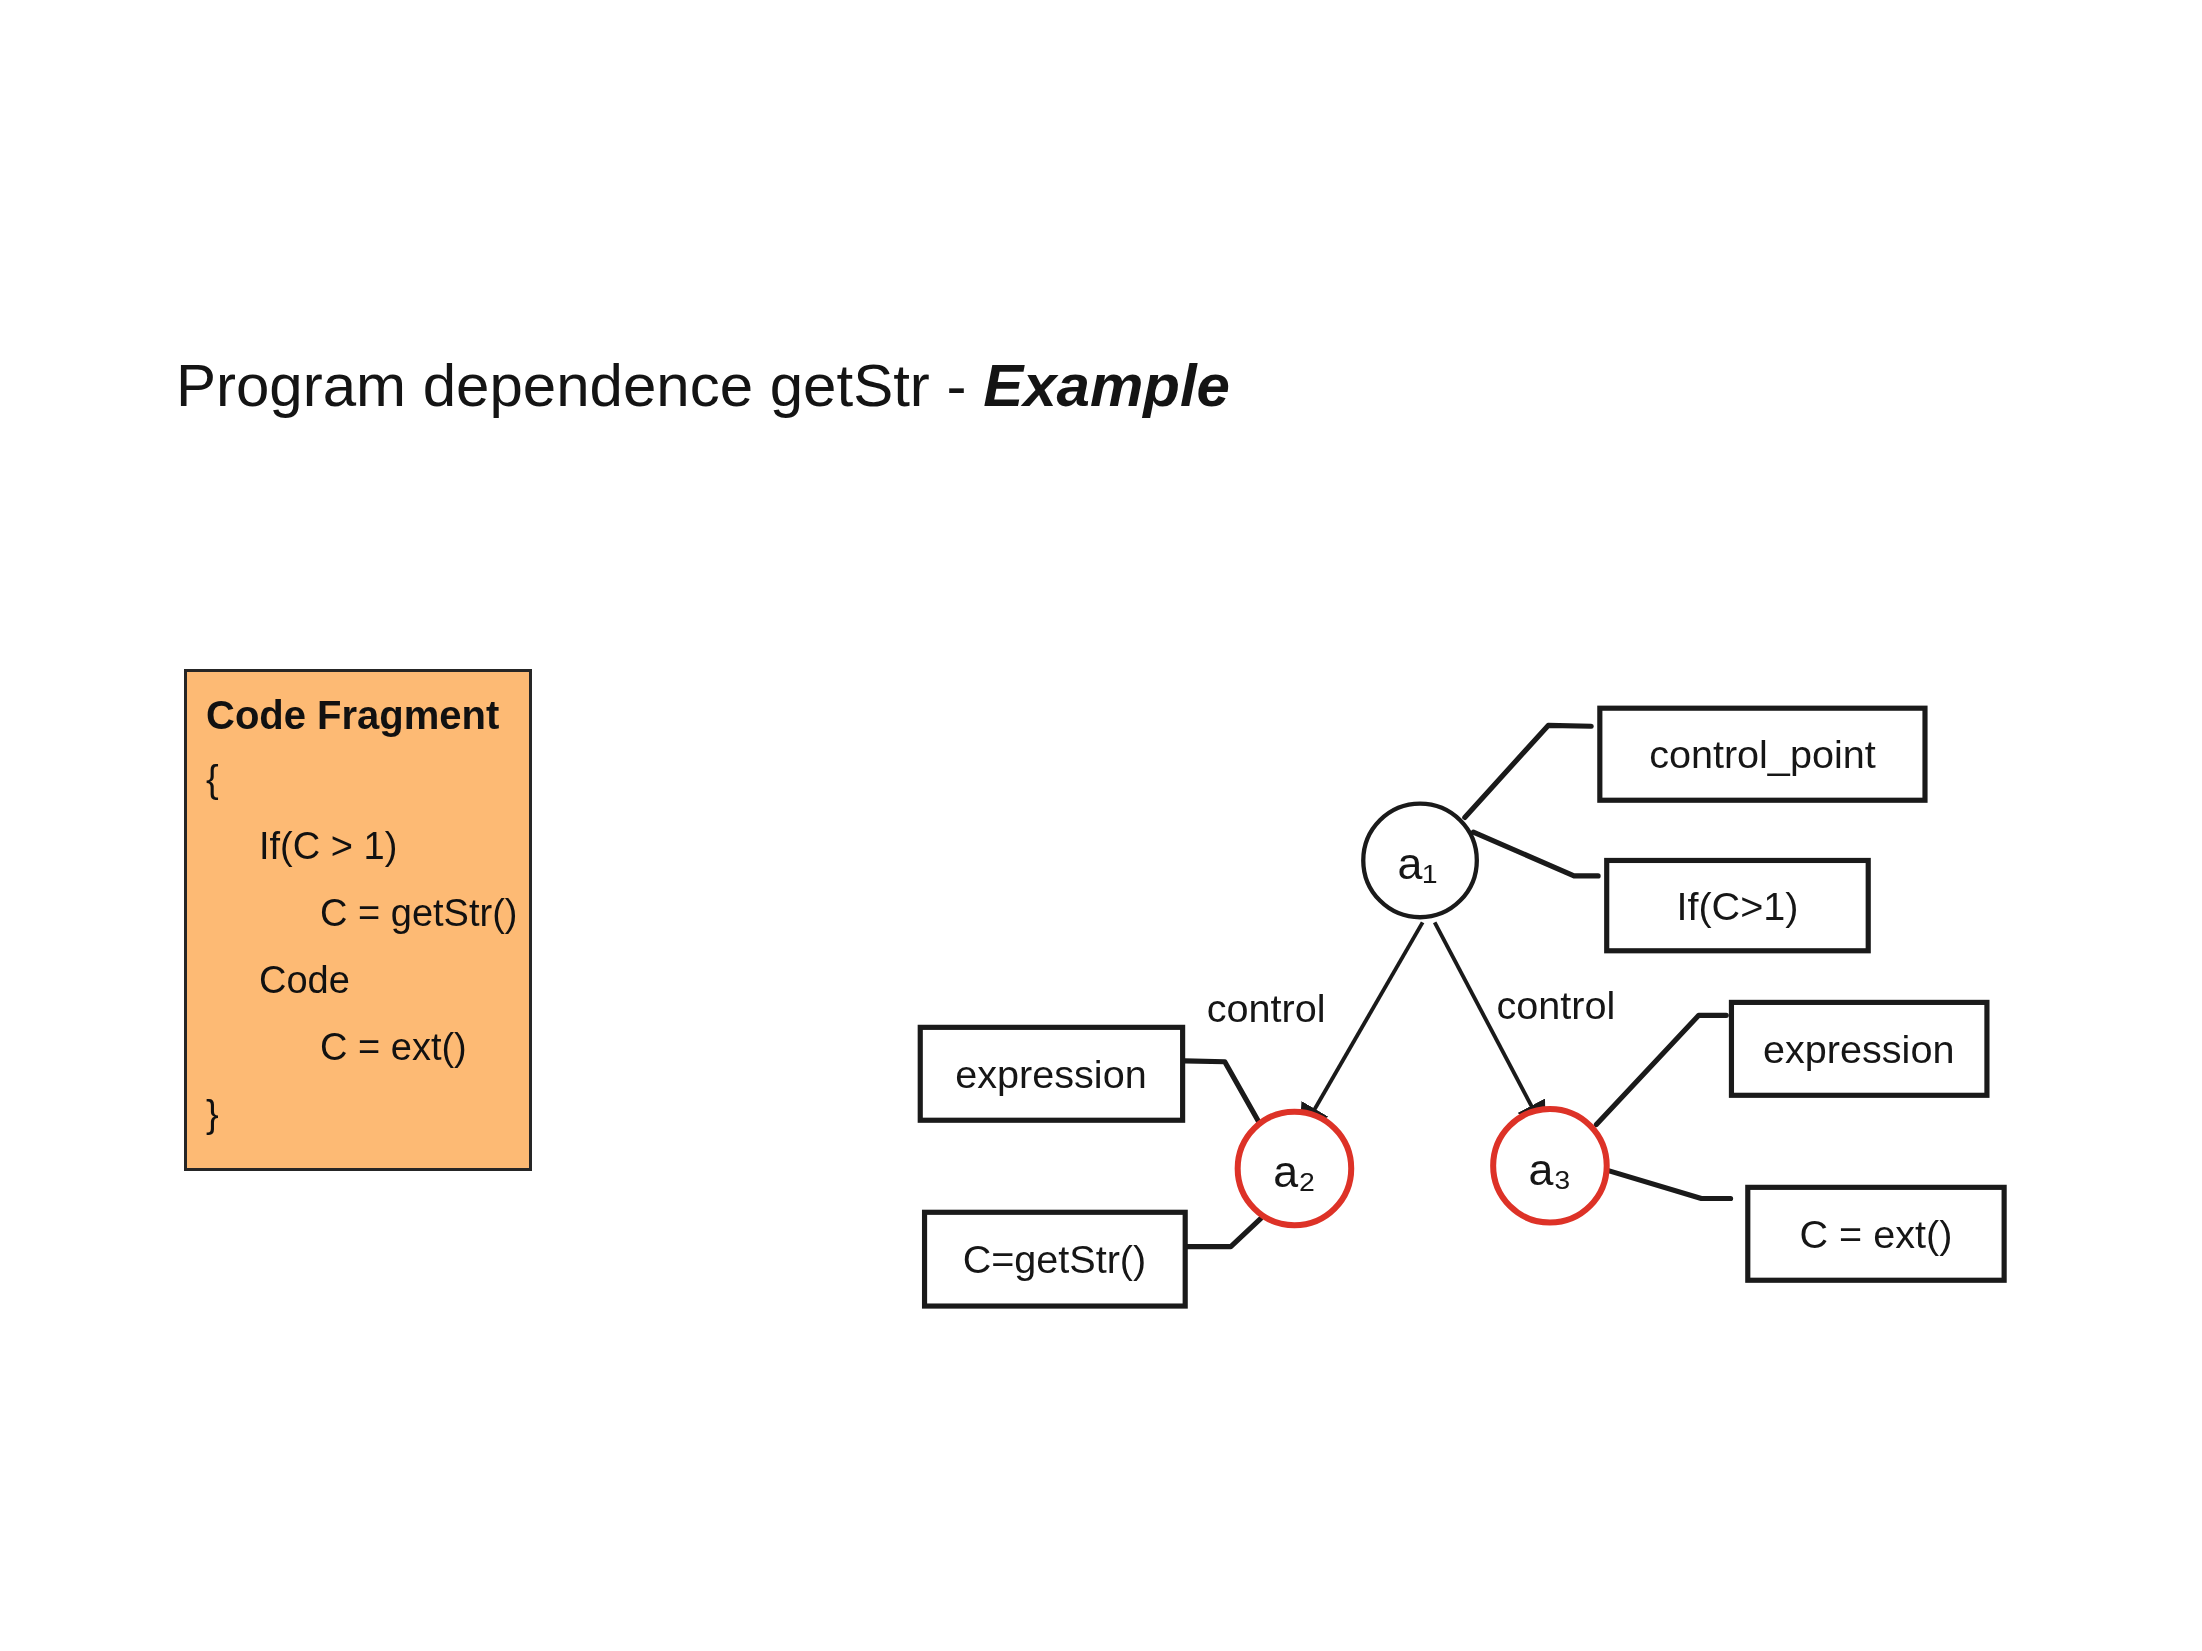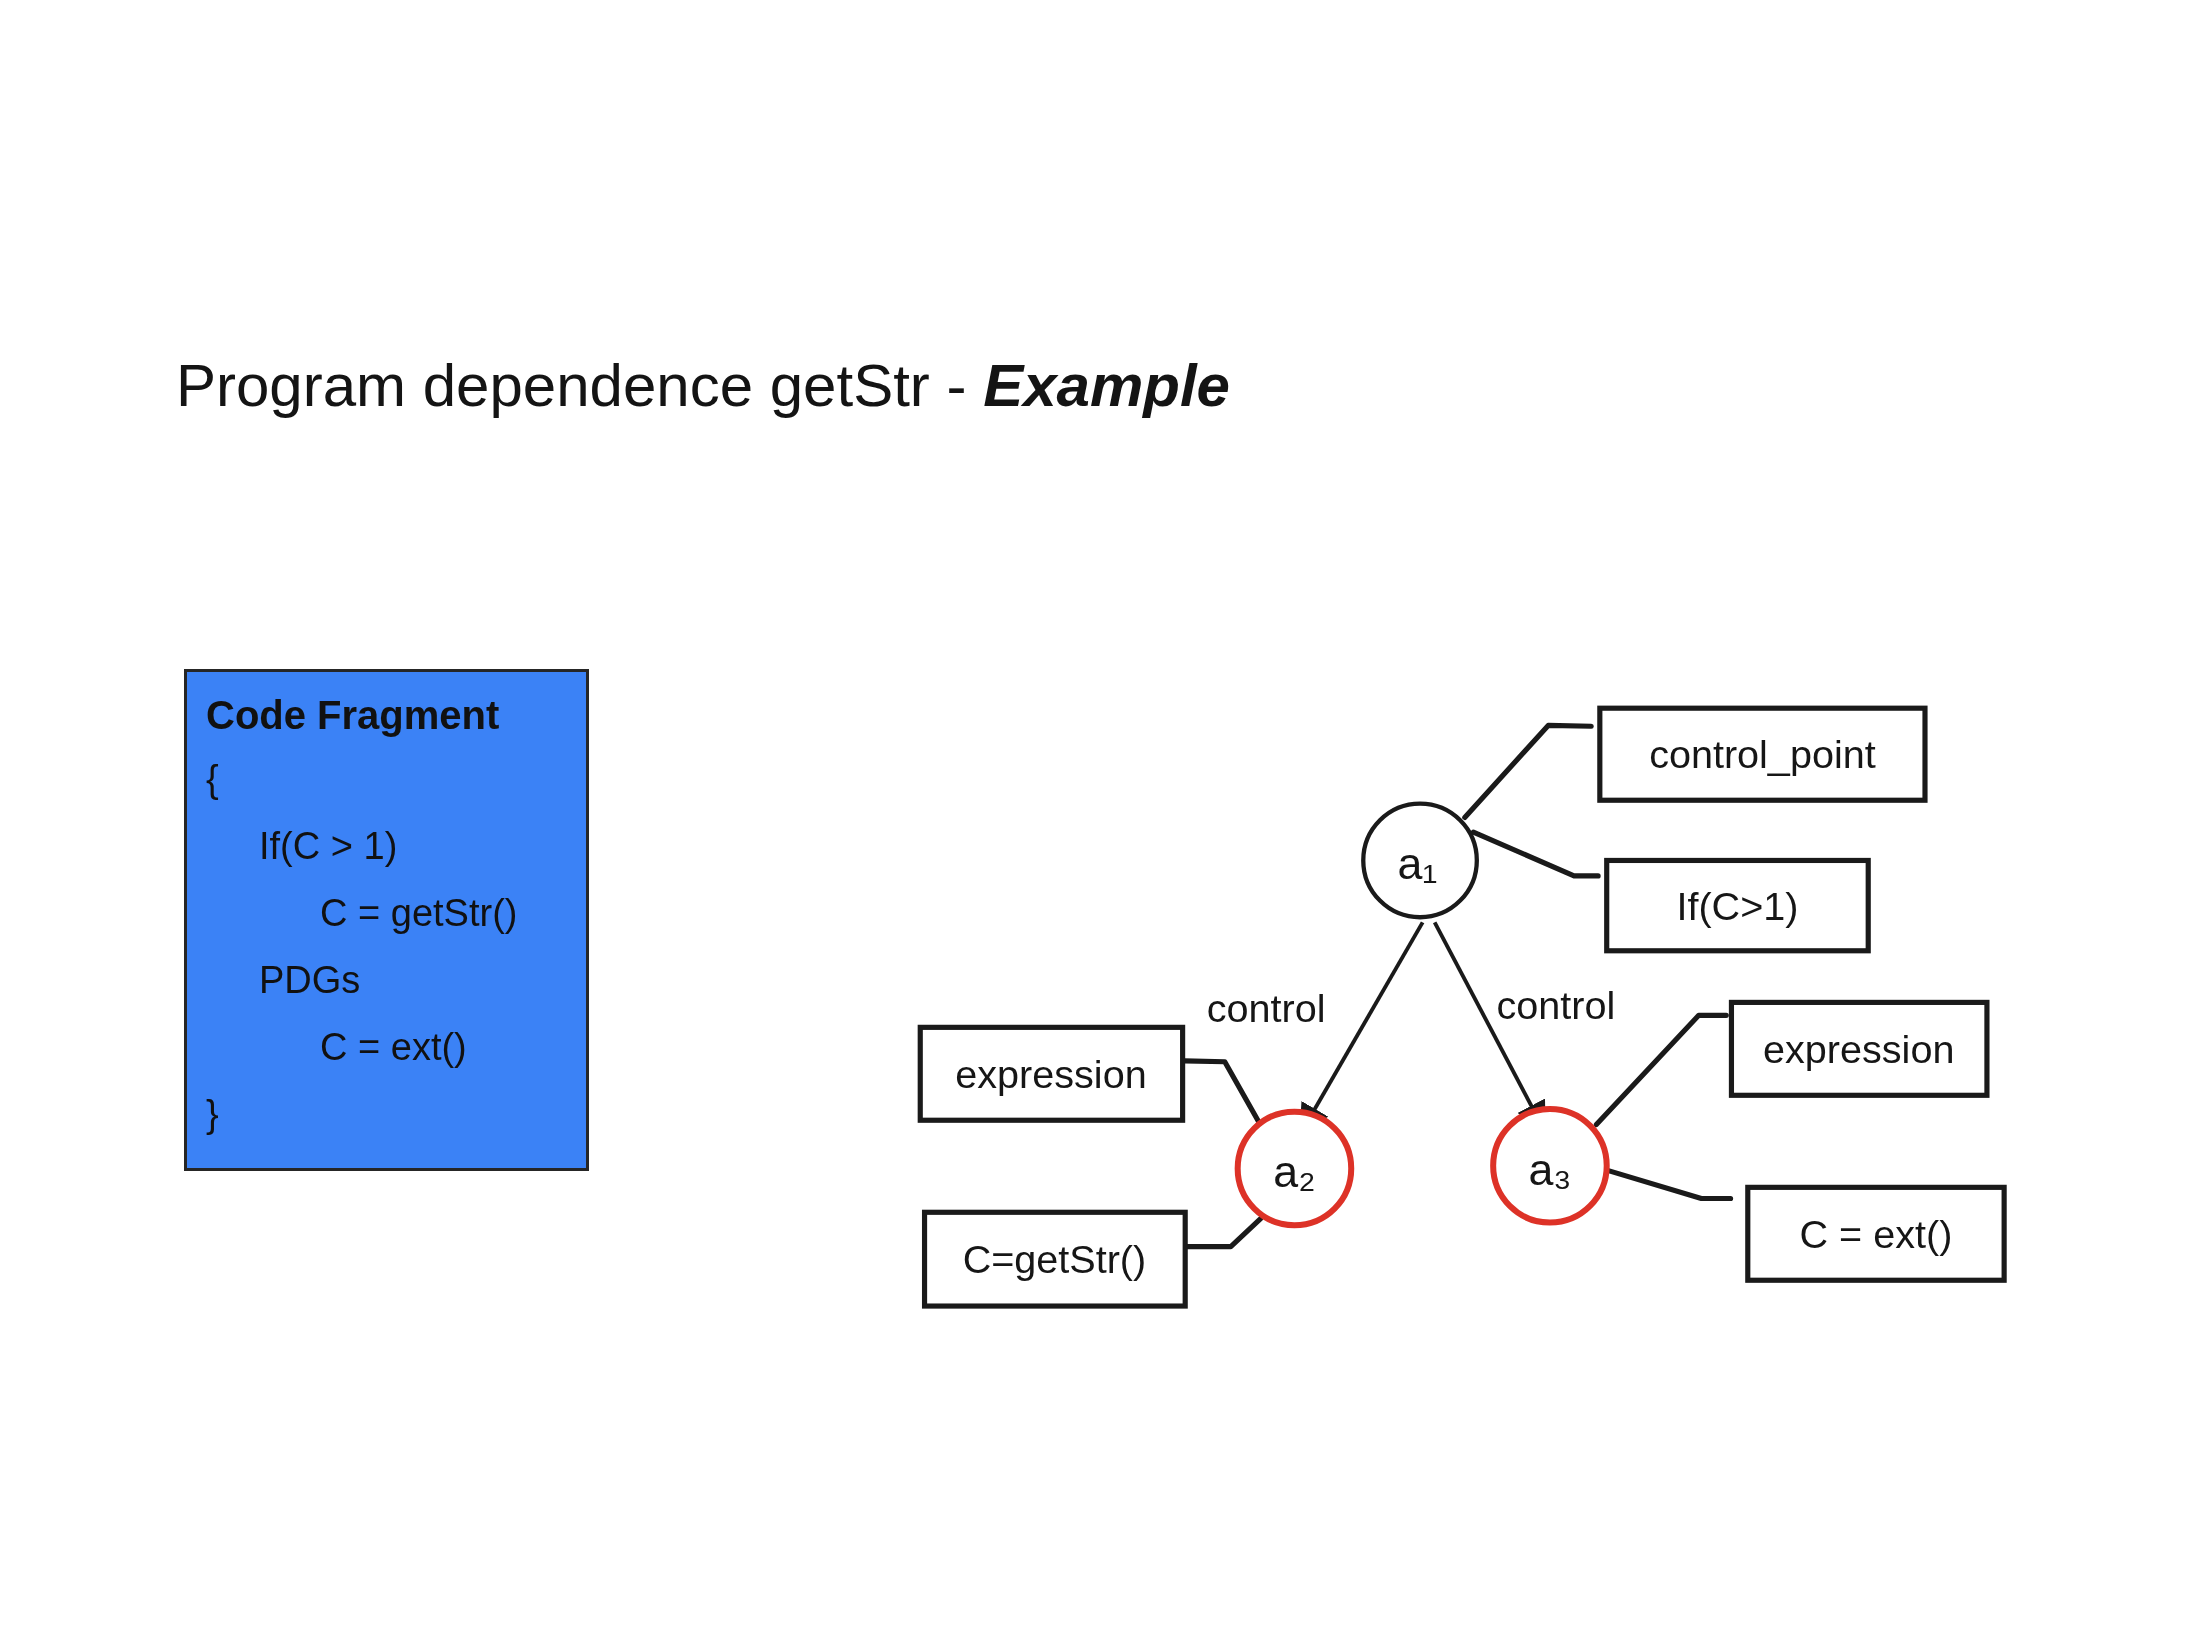--- a/index.html
+++ b/index.html
@@ -35,25 +35,25 @@
     font-weight: 400;
     color: #141414;
     white-space: nowrap;
   }
   .subtitle .em { font-weight: 700; font-style: italic; }
 
   .code-box {
     position: absolute;
     left: 184px;
     top: 669px;
-    width: 405px;
+    width: 348px;
     height: 502px;
     box-sizing: border-box;
     border: 3.4px solid #262626;
-    background: #3b82f6;
+    background: #fdba74;
     padding: 12px 19px;
     font-size: 38px;
     color: #111111;
   }
   .code-header {
     font-weight: 700;
     font-size: 40px;
     line-height: 62px;
   }
   .code-line {
@@ -103,21 +103,21 @@
 <div class="slide">
 
 
   <div class="subtitle"><span>Program dependence getStr - </span><span class="em">Example</span></div>
 
   <div class="code-box">
     <div class="code-header">Code Fragment</div>
     <div class="code-line">{</div>
     <div class="code-line ind1">If(C &gt; 1)</div>
     <div class="code-line ind2">C = getStr()</div>
-    <div class="code-line ind1">PDGs</div>
+    <div class="code-line ind1">Code</div>
     <div class="code-line ind2">C = ext()</div>
     <div class="code-line">}</div>
   </div>
 
   <svg class="diagram" viewBox="0 0 1460 880" xmlns="http://www.w3.org/2000/svg">
     <defs>
       <marker id="arrowhead" markerWidth="8" markerHeight="8" refX="7" refY="4" orient="auto">
         <path d="M0,0 L8,4 L0,8 Z" fill="#1a1a1a"></path>
       </marker>
     </defs>

